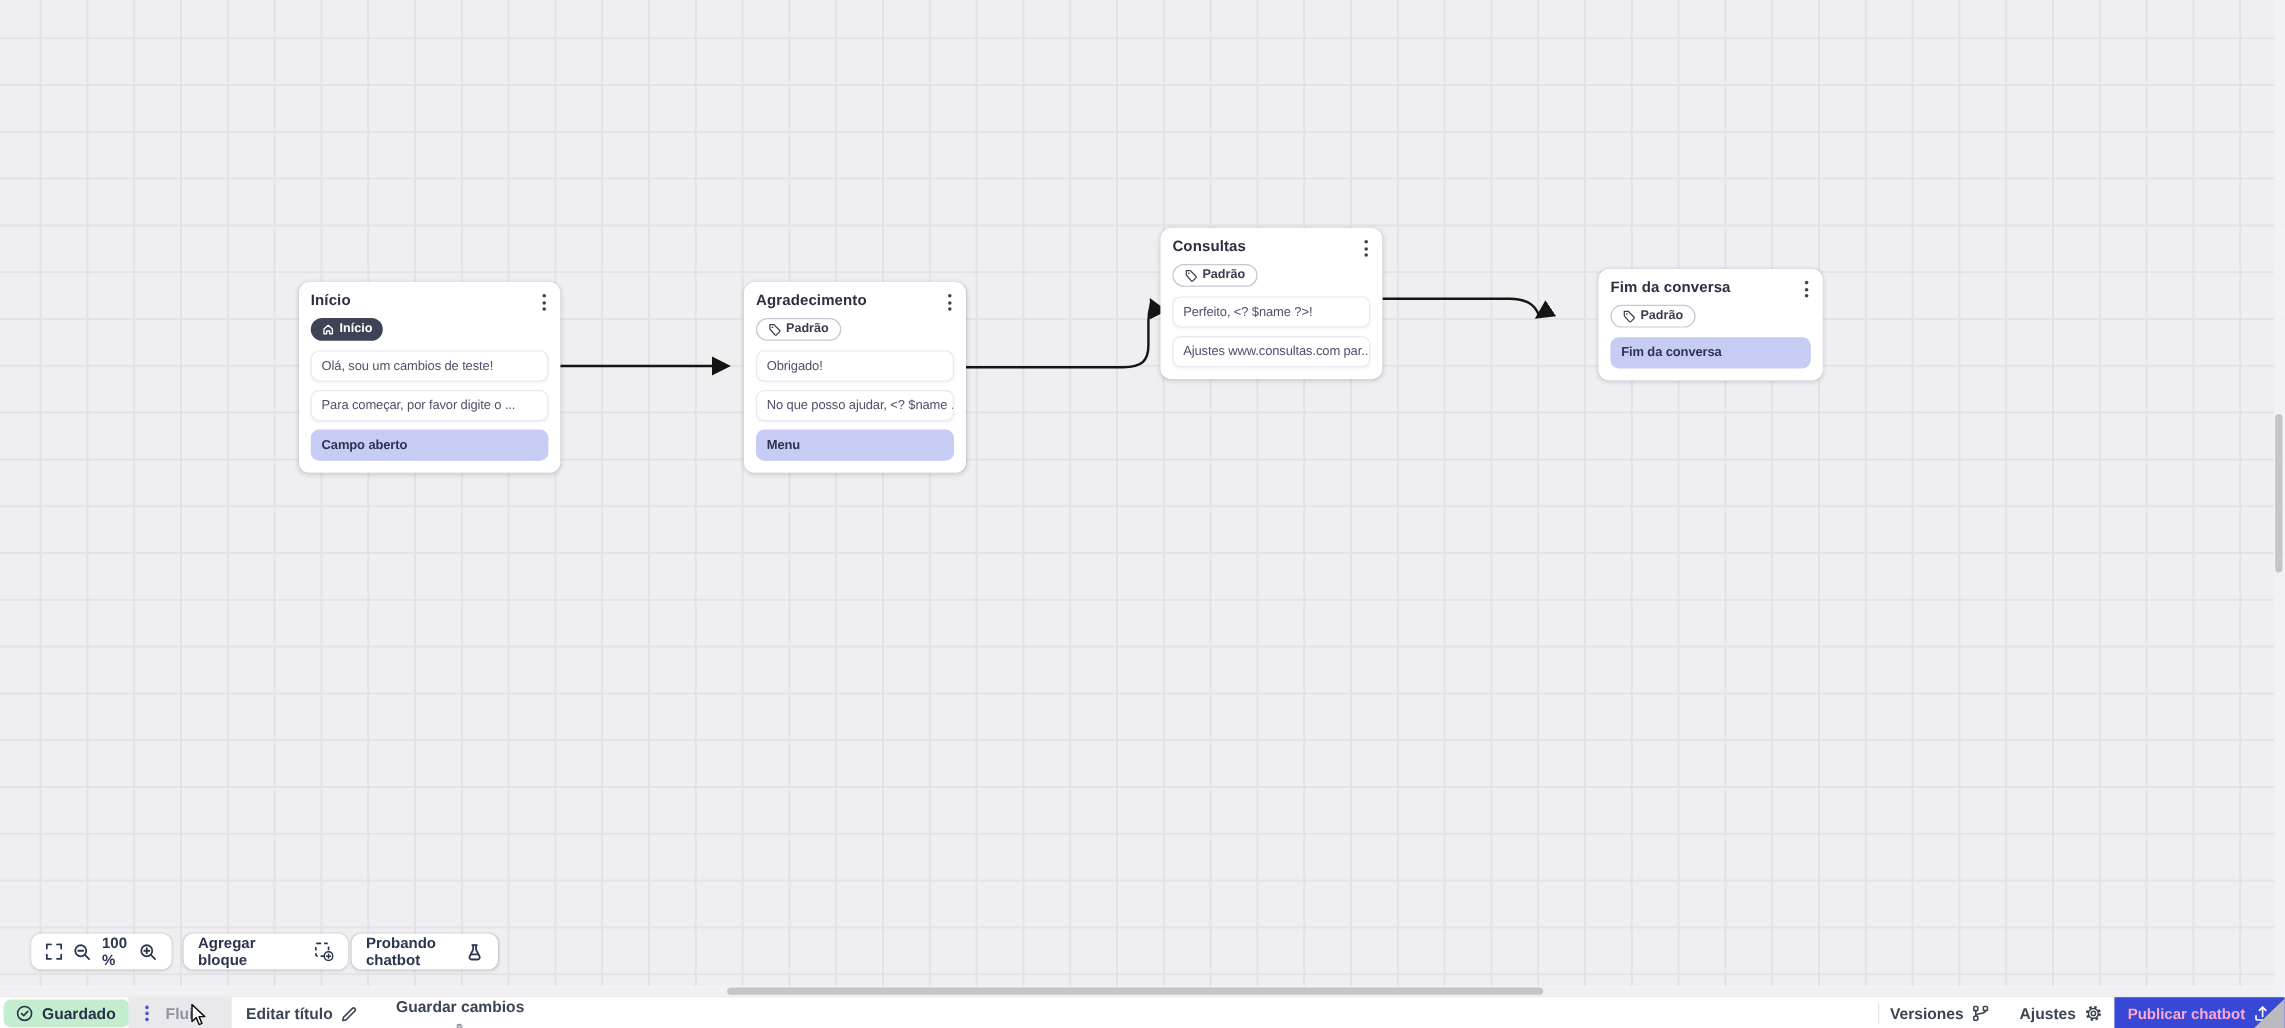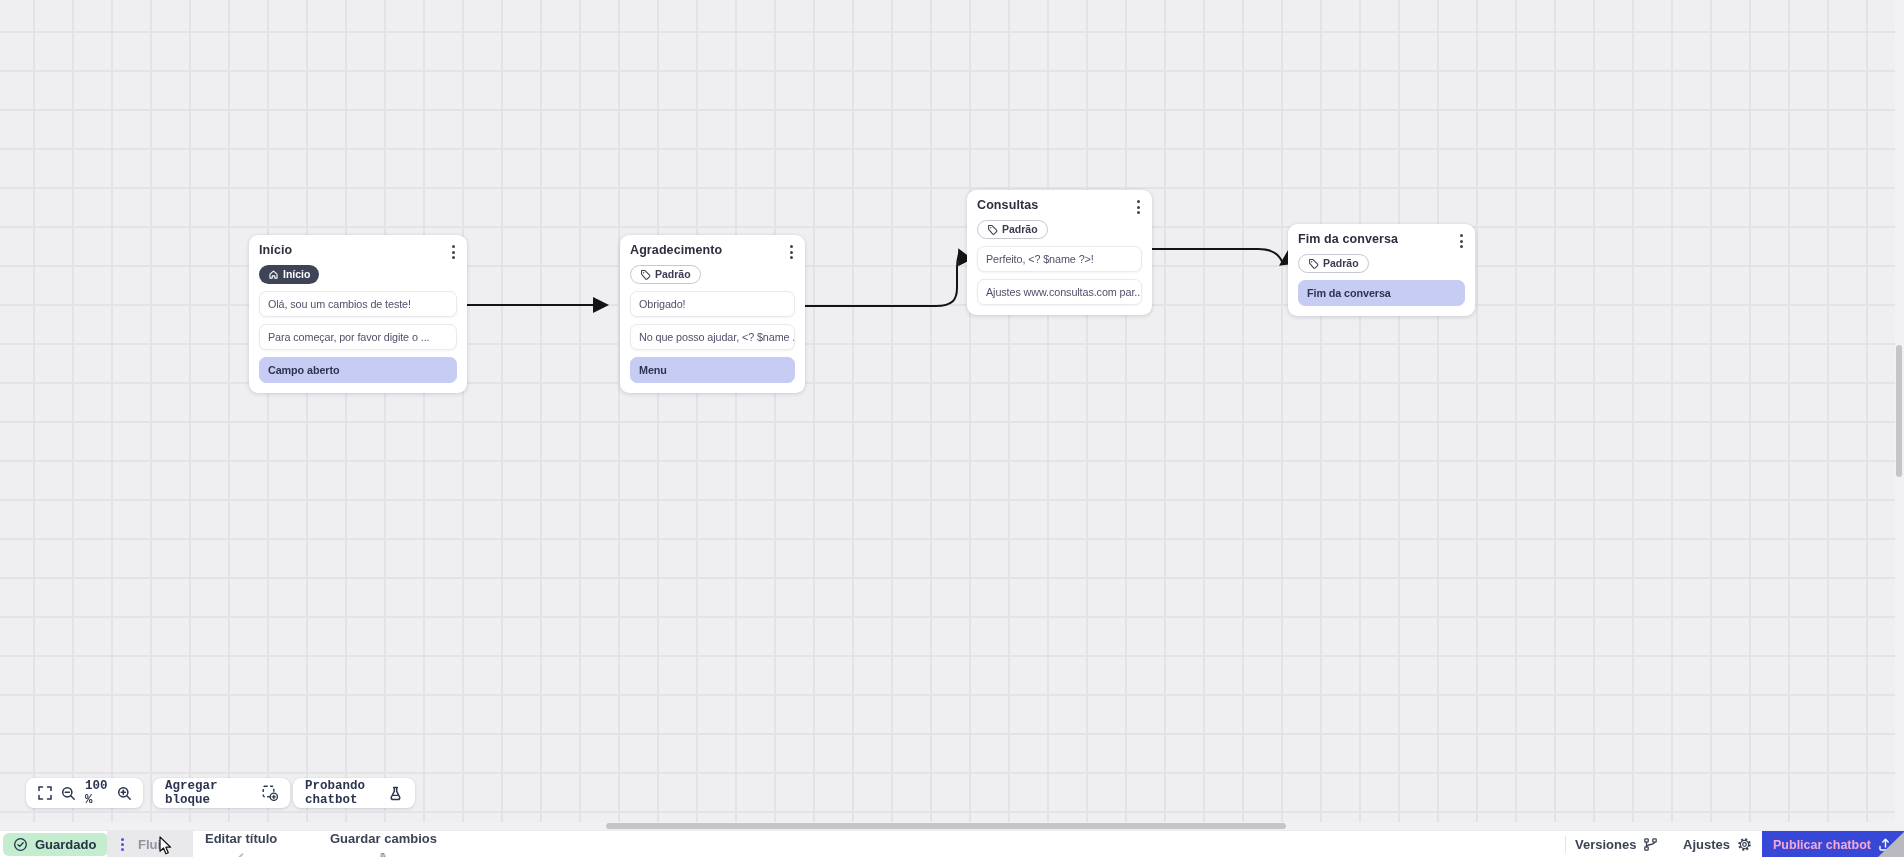--- a/index.html
+++ b/index.html
@@ -39,21 +39,21 @@
     padding:6px 8px;font-size:10.8px;color:#50506a;
     white-space:nowrap;overflow:hidden;letter-spacing:-.1px;
   }
   .bubble:first-of-type{margin-top:9px;}
   .bubble.highlight{background:#c7ccf4;border:1px solid #c7ccf4;box-shadow:none;color:#2f3352;font-weight:700;}
   
   .panel{
     position:absolute;top:778px;height:30px;background:#fff;border-radius:8px;
     box-shadow:0 1px 3px rgba(40,40,60,.15),0 0 1px rgba(40,40,60,.12);
     display:flex;align-items:center;gap:9px;padding:0 12px;box-sizing:border-box;
-    font-size:12.5px;font-weight:700;color:#2b3550;font-family:Liberation Mono, monospace;
+    font-size:12.5px;font-weight:700;color:#2b3550;
   }
   .panel .ico{display:flex;align-items:center;cursor:pointer;}
   
   .hscroll-track{position:absolute;left:0;top:822px;width:1904px;height:8px;background:#f1f0f3;}
   .hscroll-thumb{position:absolute;left:606px;top:823px;width:680px;height:6px;border-radius:3px;background:#c5c4ca;}
   .vscroll-track{position:absolute;left:1895px;top:0;width:9px;height:822px;background:#f2f1f4;}
   .vscroll-thumb{position:absolute;left:1896px;top:345px;width:6px;height:132px;border-radius:3px;background:#c5c4ca;}
   
   .statusbar{
     position:absolute;left:0;top:830px;width:1904px;height:27px;background:#fff;
@@ -147,21 +147,21 @@
       <svg width="11" height="11" viewBox="0 0 14 14">
         <path d="M2 2 h4.4 L12.2 7.9 a1.2 1.2 0 0 1 0 1.7 L9 12.8 a1.2 1.2 0 0 1 -1.7 0 L2 6.6 Z" fill="none" stroke="#3c3c52" stroke-width="1.3" stroke-linejoin="round"></path>
         <circle cx="4.7" cy="4.7" r="0.9" fill="#3c3c52"></circle>
       </svg>
       <span>Padrão</span>
     </span>
     <div class="bubble">Perfeito, &lt;? $name ?&gt;!</div>
     <div class="bubble">Ajustes www.consultas.com par...</div>
   </div>
 
-  <div class="node" style="left:1288px;top:224px;width:187px">
+  <div class="node" style="left:1332px;top:224px;width:187px">
     <div class="node-head">
       <span class="node-title">Fim da conversa</span>
       <span class="kebab">
           <i></i>
           <i></i>
           <i></i>
         </span>
     </div>
     <span class="badge outline">
       <svg width="11" height="11" viewBox="0 0 14 14">
@@ -240,21 +240,21 @@
 
   <div class="sb-item flow-tab">
     <span class="kebab">
         <i></i>
         <i></i>
         <i></i>
       </span>
     <span class="label">Fluir</span>
   </div>
 
-  <div class="sb-item" style="left:205px;flex-direction:column;">
+  <div class="sb-item" style="left:205px;">
     <span>Editar título</span>
     <svg width="14" height="14" viewBox="0 0 14 14" fill="none" stroke="#3b4454" stroke-width="1.3" stroke-linecap="round" stroke-linejoin="round">
       <path d="M1.6 12.4 L2.2 9.8 L9.7 2.3 a1.5 1.5 0 0 1 2.1 2.1 L4.3 11.9 L1.6 12.4 Z"></path>
     </svg>
   </div>
 
   <div class="sb-item" style="left:330px;flex-direction:column;">
     <span>Guardar cambios</span>
     <svg width="14" height="14" viewBox="0 0 14 14" fill="none" stroke="#3b4454" stroke-width="1.3" stroke-linejoin="round">
       <path d="M1.5 2.5 a1 1 0 0 1 1 -1 h7.3 L12.5 4.2 V11.5 a1 1 0 0 1 -1 1 H2.5 a1 1 0 0 1 -1 -1 Z"></path>

